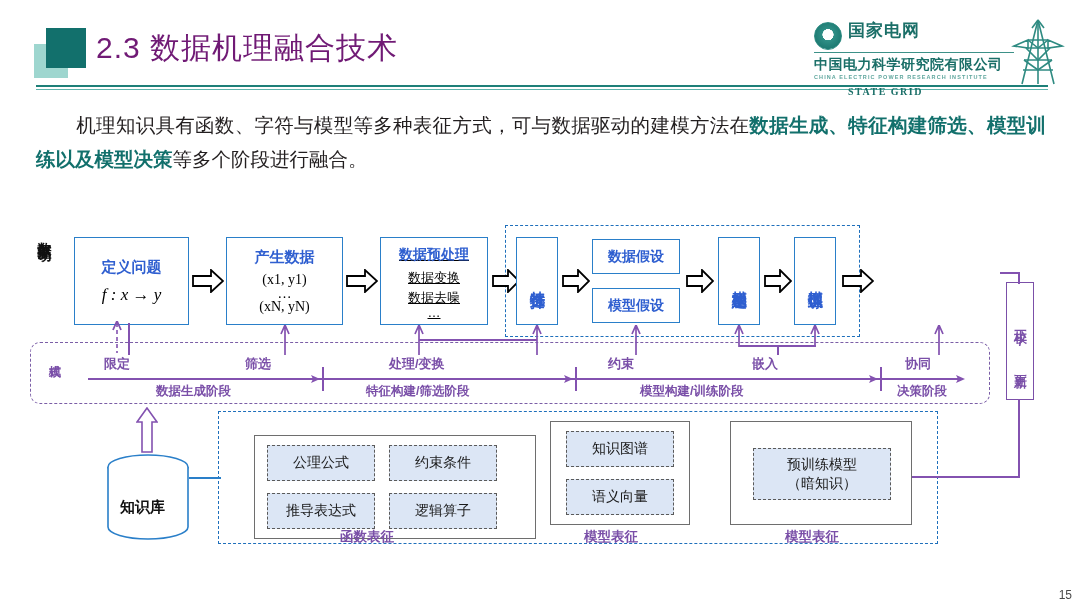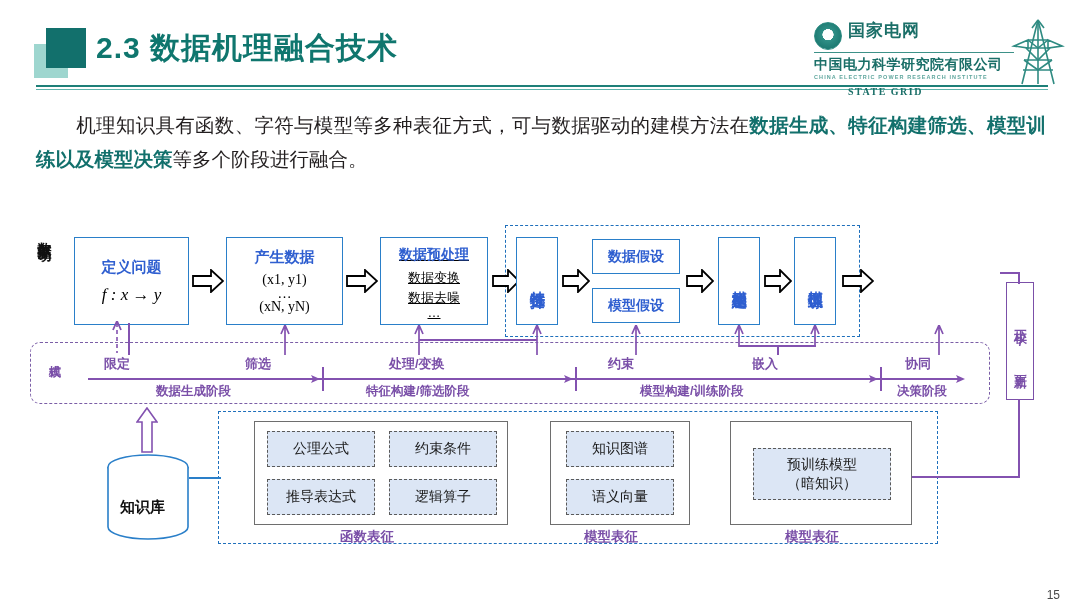--- a/index.html
+++ b/index.html
@@ -6,21 +6,21 @@
   body{
     width:1080px;height:608px;background:#ffffff;overflow:hidden;
     font-family:"Liberation Sans","DejaVu Sans",sans-serif;position:relative;
   }
   
   #slide{position:absolute;left:0;top:0;width:1080px;height:608px;}
   .hdr-sq-back{position:absolute;left:34px;top:44px;width:34px;height:34px;background:#9ed6cf;}
   .hdr-sq-front{position:absolute;left:46px;top:28px;width:40px;height:40px;background:#12706c;}
   .hdr-title{
     position:absolute;left:96px;top:28px;
-    font-size:30px;font-weight:bold;color:#0f766e;letter-spacing:1px;
+    font-size:30px;font-weight:normal;color:#701a75;letter-spacing:1px;
     white-space:nowrap;
   }
   .hdr-rule{position:absolute;left:36px;top:85px;width:1012px;height:0;
     border-top:2.5px solid #1e7f78;}
   .hdr-rule2{position:absolute;left:36px;top:89px;width:1012px;height:0;
     border-top:1px solid #5fb4ac;}
 
   
   .logo-wrap{position:absolute;right:8px;top:20px;width:270px;height:66px;}
   .logo-emblem{position:absolute;left:12px;top:2px;width:26px;height:26px;border-radius:50%;
@@ -53,21 +53,21 @@
 
   .dashblue{position:absolute;box-sizing:border-box;border:1.7px dashed #1e6fbb;}
   .dashpurple{position:absolute;box-sizing:border-box;border:1.5px dashed #7b5ea7;border-radius:10px;}
   .purple{color:#7a4fa8;}
   .pline{position:absolute;background:#8352b0;}
   .grayboxes{position:absolute;box-sizing:border-box;border:1.4px solid #6e6e6e;background:#fff;}
   .innerdash{position:absolute;box-sizing:border-box;border:1.3px dashed #5a5a5a;background:#dce6f5;
     display:flex;align-items:center;justify-content:center;color:#1a1a1a;}
 
   .arrowblk{position:absolute;}
-  .pgnum{position:absolute;right:20px;bottom:6px;font-size:12px;color:#4a4a4a;}
+  .pgnum{position:absolute;right:8px;bottom:6px;font-size:12px;color:#4a4a4a;}
 
   .ctr{display:flex;flex-direction:column;align-items:center;justify-content:center;height:100%;}
   .vctr{display:flex;align-items:center;justify-content:center;height:100%;}
   .mathi{font-family:"Liberation Serif","DejaVu Serif",serif;font-style:italic;}
   .mathr{font-family:"Liberation Serif","DejaVu Serif",serif;}
 </style>
 </head>
 <body>
 
 <div id="slide">
@@ -277,21 +277,21 @@
     <svg style="position:absolute;left:136px;top:192px;" width="22" height="46" viewBox="0 0 22 46">
       <path d="M11 1 L1 15 H6 V45 H16 V15 H21 Z" fill="#ffffff" stroke="#8352b0" stroke-width="1.6"></path>
     </svg>
     <svg style="position:absolute;left:100px;top:238px;" width="96" height="90" viewBox="0 0 96 90">
       <ellipse cx="48" cy="14" rx="40" ry="12" fill="#ffffff" stroke="#2a7fc9" stroke-width="1.6"></ellipse>
       <path d="M8 14 V74 A40 12 0 0 0 88 74 V14" fill="#ffffff" stroke="#2a7fc9" stroke-width="1.6"></path>
     </svg>
     <div class="lbl" style="left:120px;top:283px;font-size:15px;font-weight:bold;color:#111;">知识库</div>
     <div class="pline" style="left:189px;top:262px;background:#2a7fc9;width:32px;height:1.6px;"></div>
 
-    <div class="grayboxes" style="left:254px;top:206px;width:254px;height:104px;">
+    <div class="grayboxes" style="left:254px;top:220px;width:282px;height:104px;">
       <div class="innerdash" style="left:12px;top:9px;width:108px;height:36px;font-size:14px;">公理公式</div>
       <div class="innerdash" style="left:134px;top:9px;width:108px;height:36px;font-size:14px;">约束条件</div>
       <div class="innerdash" style="left:12px;top:57px;width:108px;height:36px;font-size:14px;">推导表达式</div>
       <div class="innerdash" style="left:134px;top:57px;width:108px;height:36px;font-size:14px;">逻辑算子</div>
     </div>
     <div class="lbl purple" style="left:340px;top:313px;font-size:13.5px;font-weight:bold;">函数表征</div>
 
     <div class="grayboxes" style="left:550px;top:206px;width:140px;height:104px;">
       <div class="innerdash" style="left:15px;top:9px;width:108px;height:36px;font-size:14px;">知识图谱</div>
       <div class="innerdash" style="left:15px;top:57px;width:108px;height:36px;font-size:14px;">语义向量</div>

